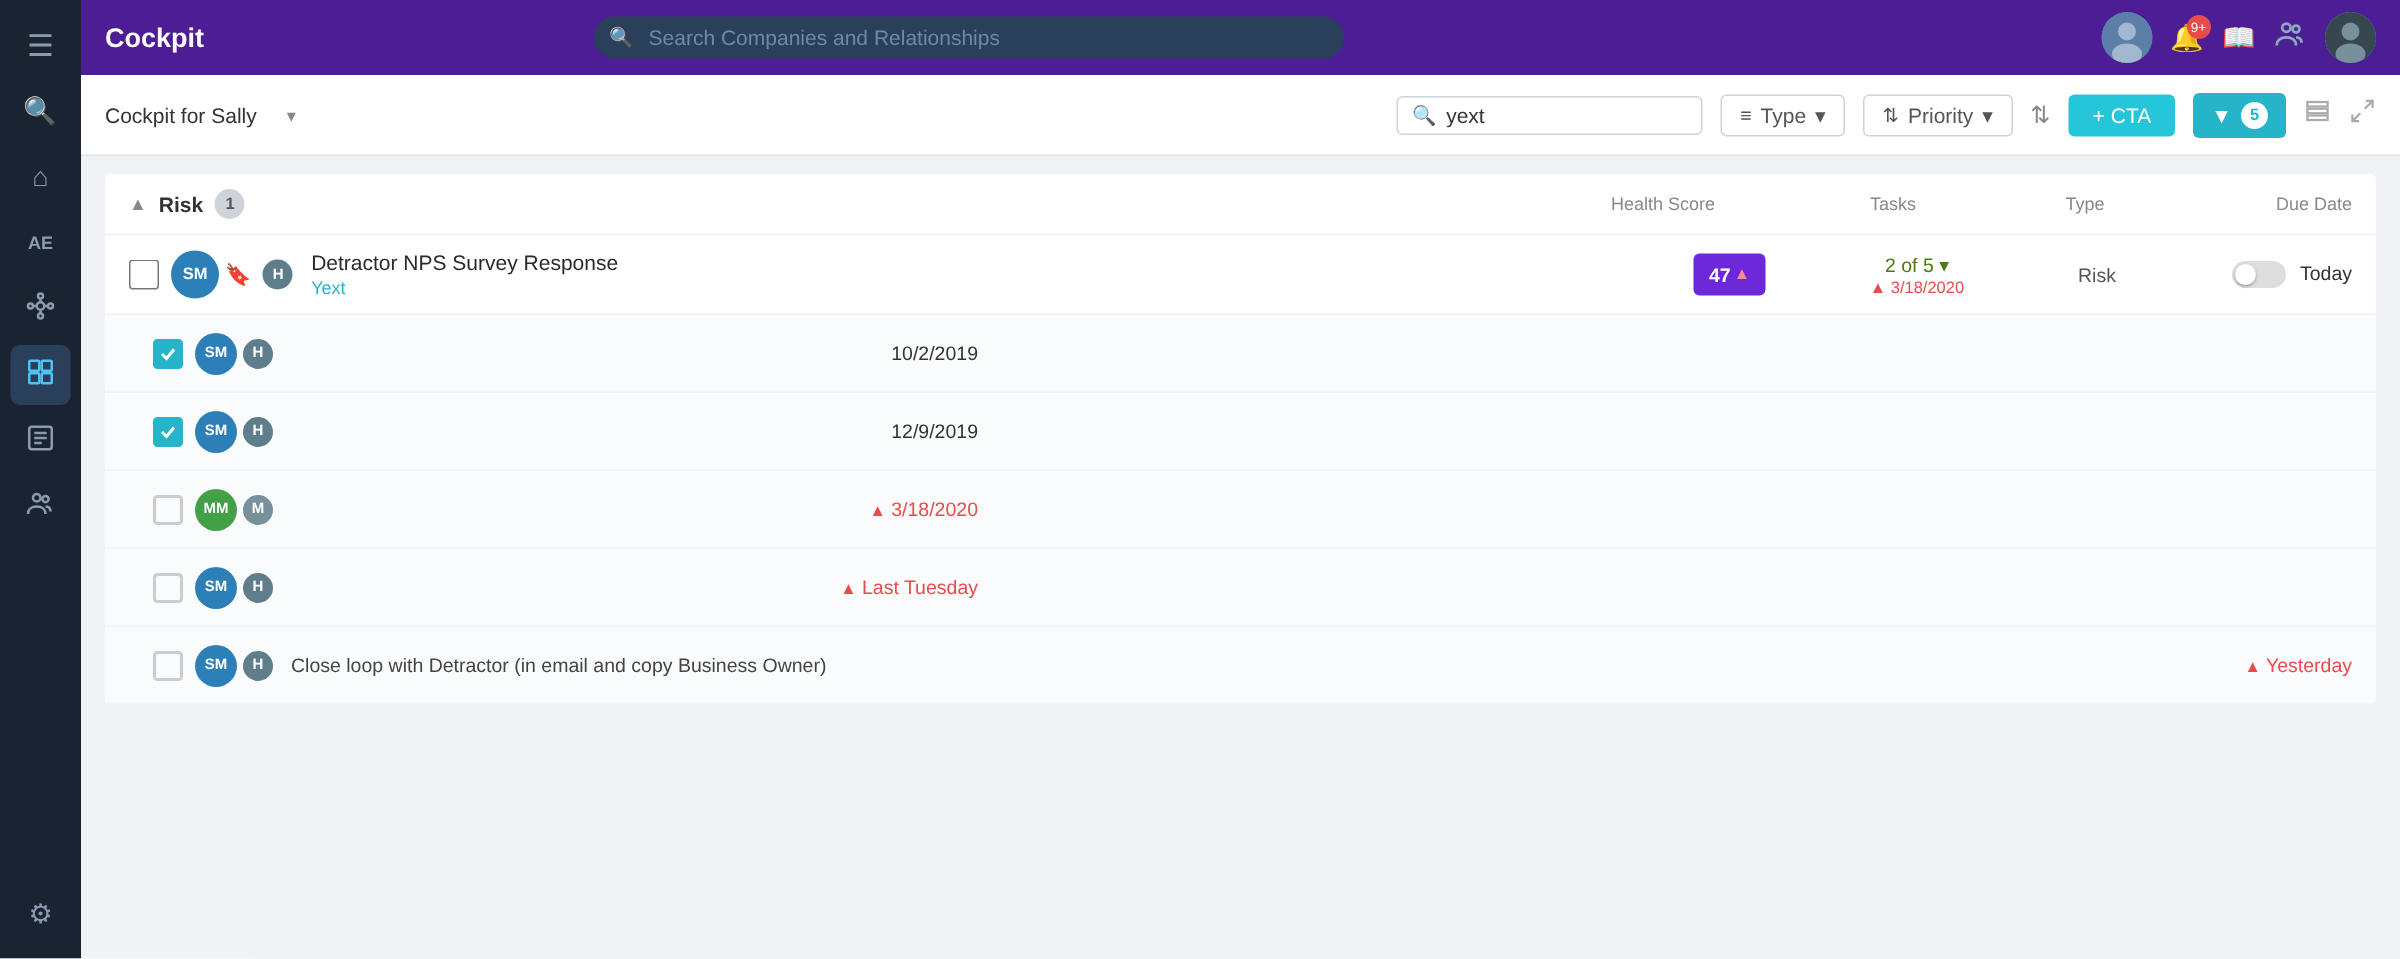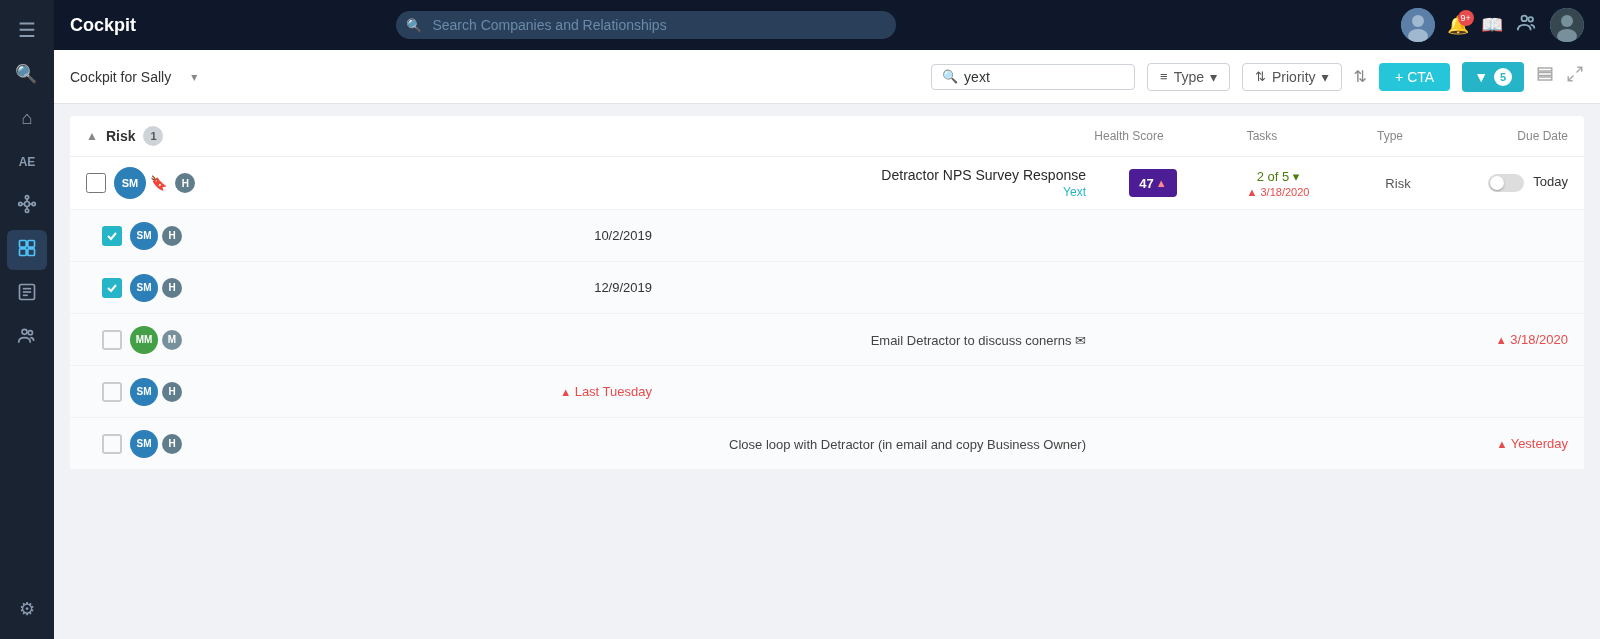--- a/index.html
+++ b/index.html
@@ -36,21 +36,21 @@
     
     .main {
       flex: 1;
       display: flex;
       flex-direction: column;
       overflow: hidden;
     }
 
     
     .topnav {
-      background: #0f172a;
+      background: #4c1d95;
       height: 50px;
       display: flex;
       align-items: center;
       padding: 12px 16px;
       flex-shrink: 0;
       gap: 16px;
     }
     .topnav-title {
       color: white;
       font-size: 18px;
@@ -252,21 +252,21 @@
       font-size: 11px;
       font-weight: bold;
     }
     .section-spacer { flex: 1; }
     .col-header {
       font-size: 12px;
       color: #888;
       font-weight: 500;
     }
 
-    .col-health { width: 110px; text-align: center; }
+    .col-health { width: 110px; }
     .col-tasks { width: 140px; text-align: center; }
     .col-type { width: 100px; text-align: center; }
     .col-due { width: 120px; text-align: right; }
 
     .table-row {
       display: flex;
       align-items: center;
       padding: 10px 16px;
       border-bottom: 1px solid #f0f2f5;
       background: white;
@@ -318,30 +318,30 @@
       width: 20px;
       height: 20px;
       display: flex;
       align-items: center;
       justify-content: center;
       font-size: 10px;
       font-weight: bold;
       margin-left: 4px;
       flex-shrink: 0;
     }
-    .row-content { flex: 1; padding: 0 12px; text-align: right; }
+    .row-content { flex: 1; padding: 0 12px; }
     .row-title { font-size: 14px; color: #2a2a2a; font-weight: 500; }
     .row-subtitle { font-size: 12px; color: #26b5c8; margin-top: 2px; }
     .row-task-text { font-size: 13px; color: #999; text-decoration: line-through; }
     .row-task-text-active { font-size: 13px; color: #444; }
 
     .health-score {
       width: 48px;
       height: 28px;
-      background: #4c1d95;
+      background: #6d28d9;
       color: white;
       border-radius: 4px;
       display: flex;
       align-items: center;
       justify-content: center;
       font-size: 13px;
       font-weight: bold;
       gap: 2px;
     }
     .health-up { color: #ff8a8a; font-size: 11px; }
@@ -631,23 +631,20 @@
         <div class="tasks-col"></div>
         <div class="type-col"></div>
         <div class="due-col due-normal">12/9/2019</div>
       </div>
 
       <div class="table-row task-row">
         <div class="unchecked-box"></div>
         <div style="width:8px;"></div>
         <div class="avatar-circle avatar-sm" style="background:#43a047;">MM</div>
         <div class="badge-m">M</div>
-        <div class="row-content">
-          <span class="row-task-text-active">Email Detractor to discuss conerns ✉</span>
-        </div>
         <div class="health-col"></div>
         <div class="tasks-col"></div>
         <div class="type-col"></div>
         <div class="due-col due-overdue"><span class="warning-icon">▲</span> 3/18/2020</div>
       </div>
 
       <div class="table-row task-row">
         <div class="unchecked-box"></div>
         <div style="width:8px;"></div>
         <div class="avatar-circle avatar-sm" style="background:#2d7fb8;">SM</div>

